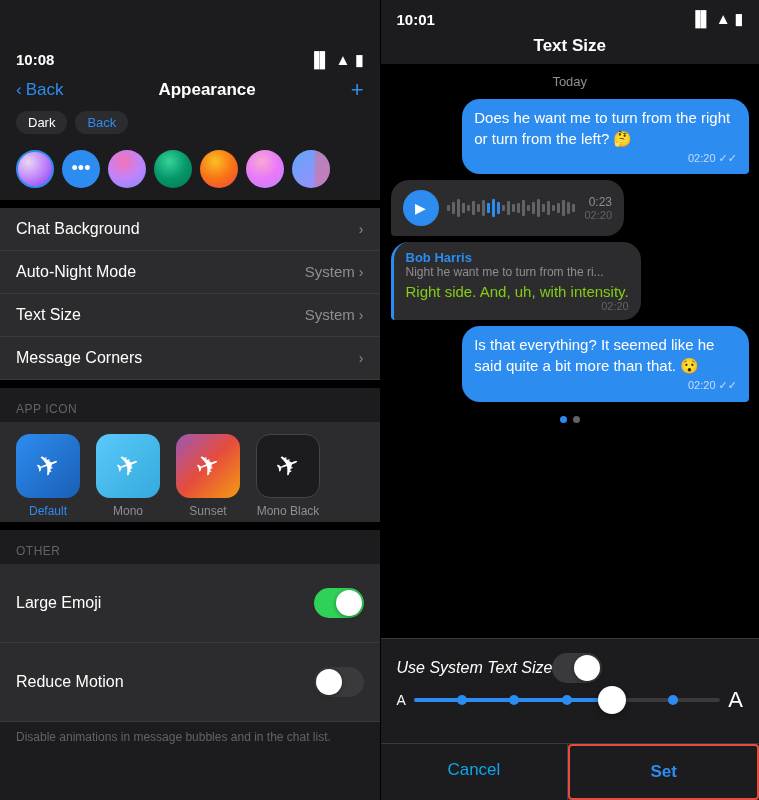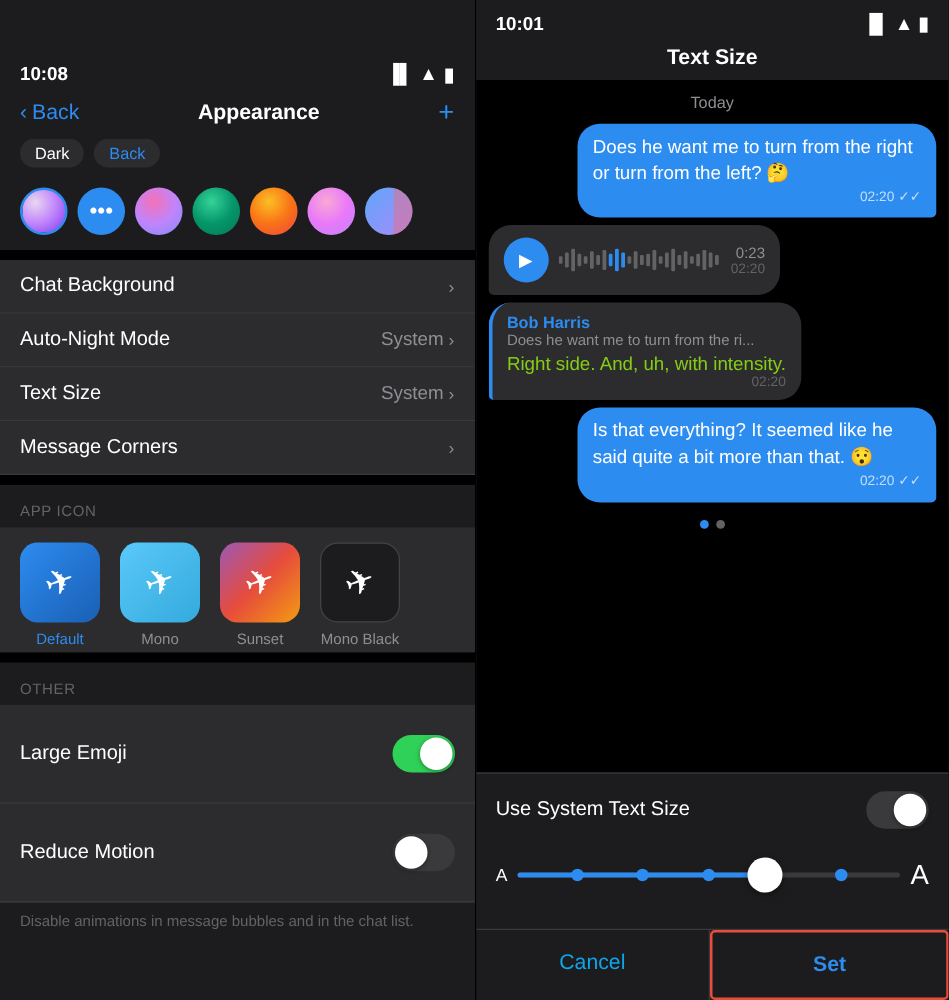--- a/index.html
+++ b/index.html
@@ -369,22 +369,23 @@
     }
 
     .text-size-panel {
       background: #1c1c1e;
       padding: 14px 16px;
       border-top: 1px solid #3a3a3c;
     }
     .system-text-row {
       display: flex;
       align-items: center;
-      justify-content: space-between;
-      margin-bottom: 24px;
+      justify-content: flex-start;
+      margin-bottom: 4px;
+      font-style: italic;
     }
     .system-text-label {
       color: #fff;
       font-size: 16px;
     }
 
     .slider-row {
       display: flex;
       align-items: center;
       gap: 8px;
@@ -657,21 +658,21 @@
         </svg>
       </div>
       <div style="display:flex; flex-direction:column; align-items:flex-end;">
         <span class="audio-duration">0:23</span>
         <span class="msg-time-in">02:20</span>
       </div>
     </div>
 
     <div class="reply-bubble">
       <div class="reply-author">Bob Harris</div>
-      <div class="reply-preview">Does he want me to turn from the ri...</div>
+      <div class="reply-preview">Night he want me to turn from the ri...</div>
       <div class="reply-main">Right side. And, uh, with intensity.</div>
       <div class="msg-time-in">02:20</div>
     </div>
 
     <div style="display:flex; flex-direction:column; align-items:flex-end;">
       <div class="msg-bubble msg-out">
         <span>Is that everything? It seemed like he said quite a bit more than that. 😯</span>
         <div class="msg-time">
           <span>02:20</span>
           <span> ✓✓</span>

